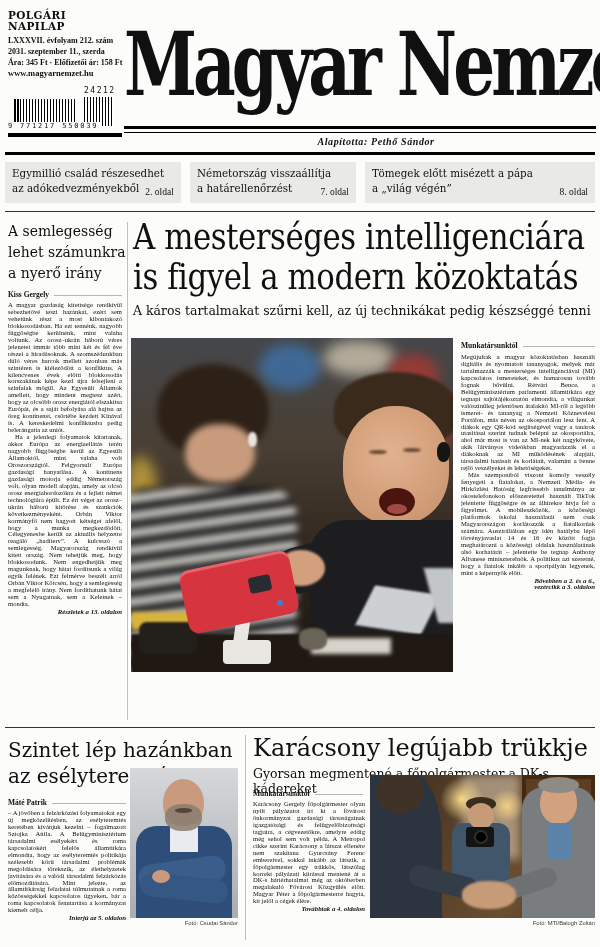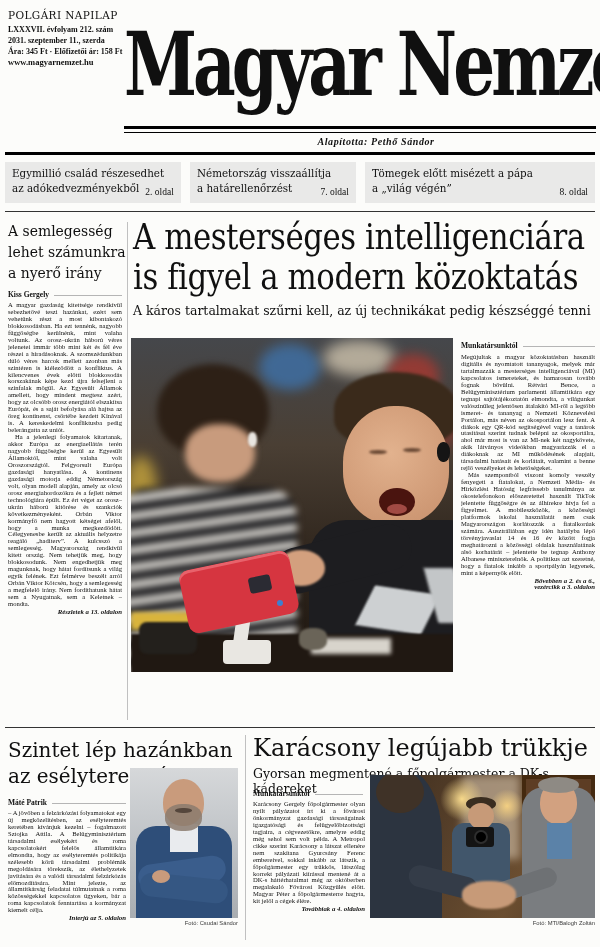--- a/index.html
+++ b/index.html
@@ -6,21 +6,21 @@
   html,body { background:#888; }
   .page {
     position:relative; width:600px; height:947px; margin:0 auto;
     background:#fcfcfa; color:#101010; overflow:hidden;
     font-family:"Liberation Serif", serif;
   }
   .abs { position:absolute; }
 
   
   .pub-info { left:8px; top:10px; width:118px; line-height:11px; }
-  .pub-tagline { font-family:"DejaVu Serif",serif; font-weight:normal; font-size:10.5px; letter-spacing:.4px; margin-bottom:3px; }
+  .pub-tagline { font-family:"DejaVu Serif",serif; font-weight:bold; font-size:10.5px; letter-spacing:.4px; margin-bottom:3px; }
   .pub-line { font-size:8px; font-weight:bold; font-family:"Liberation Serif",serif; }
   .pub-site { font-size:8.5px; font-weight:bold; }
   .barcode-block { left:8px; top:88px; width:114px; height:50px; }
   .bars { background:repeating-linear-gradient(90deg,#000 0 1.5px,#fff 1.5px 3px); }
   .bars-left  { position:absolute; left:6px;  top:11px; width:62px; height:27px; }
   .bars-right { position:absolute; left:76px; top:9px;  width:30px; height:29px; }
   .bc-top { position:absolute; left:76px; top:-2px; width:30px; text-align:center; font-size:8px; letter-spacing:1.5px; font-family:"DejaVu Sans Mono",monospace; background:#fcfcfa; }
   .bc-bottom { position:absolute; left:0; top:34px; font-size:7px; letter-spacing:1.8px; font-family:"DejaVu Sans Mono",monospace; background:#fcfcfa; padding-right:2px; }
   .bc-rule { position:absolute; left:0; top:45px; width:114px; height:4px; background:#000; }
 
@@ -166,20 +166,27 @@
 <div class="page">
 
   <div class="abs pub-info">
     <div class="pub-tagline">POLGÁRI NAPILAP</div>
     <div class="pub-line">LXXXVII. évfolyam 212. szám</div>
     <div class="pub-line">2031. szeptember 11., szerda</div>
     <div class="pub-line">Ára: 345 Ft · Előfizetői ár: 158 Ft</div>
     <div class="pub-site">www.magyarnemzet.hu</div>
   </div>
 
+  <div class="abs barcode-block">
+    <div class="bc-top">24212</div>
+    <div class="bars bars-left"></div>
+    <div class="bars bars-right"></div>
+    <div class="bc-bottom">9 771217 550039</div>
+    <div class="bc-rule"></div>
+  </div>
 
   <div class="abs masthead">Magyar Nemzet</div>
   <div class="abs masthead-rule"></div>
   <div class="abs founder">Alapította: Pethő Sándor</div>
   <div class="abs top-rule"></div>
 
   <div class="abs teasers">
     <div class="teaser t1">
       <div class="teaser-text">
         <div>Egymillió család részesedhet</div>

